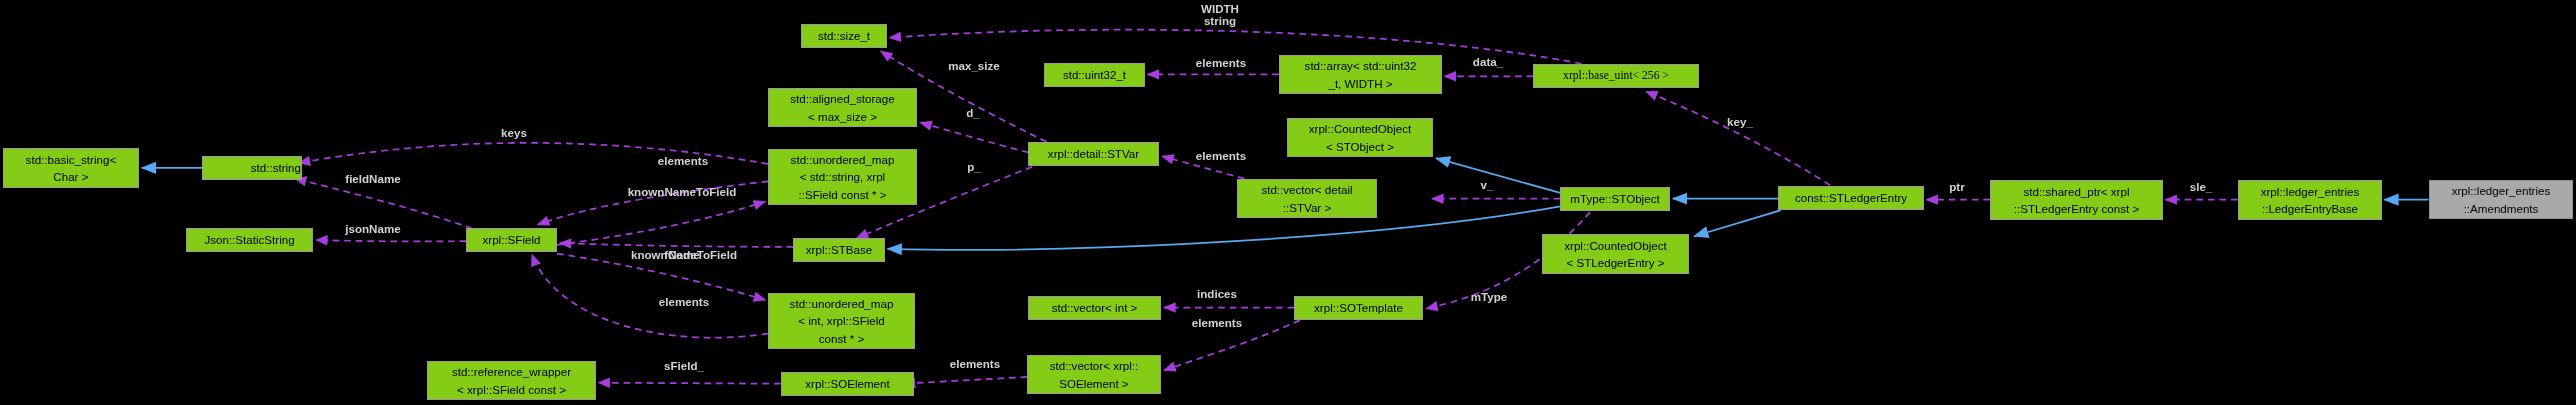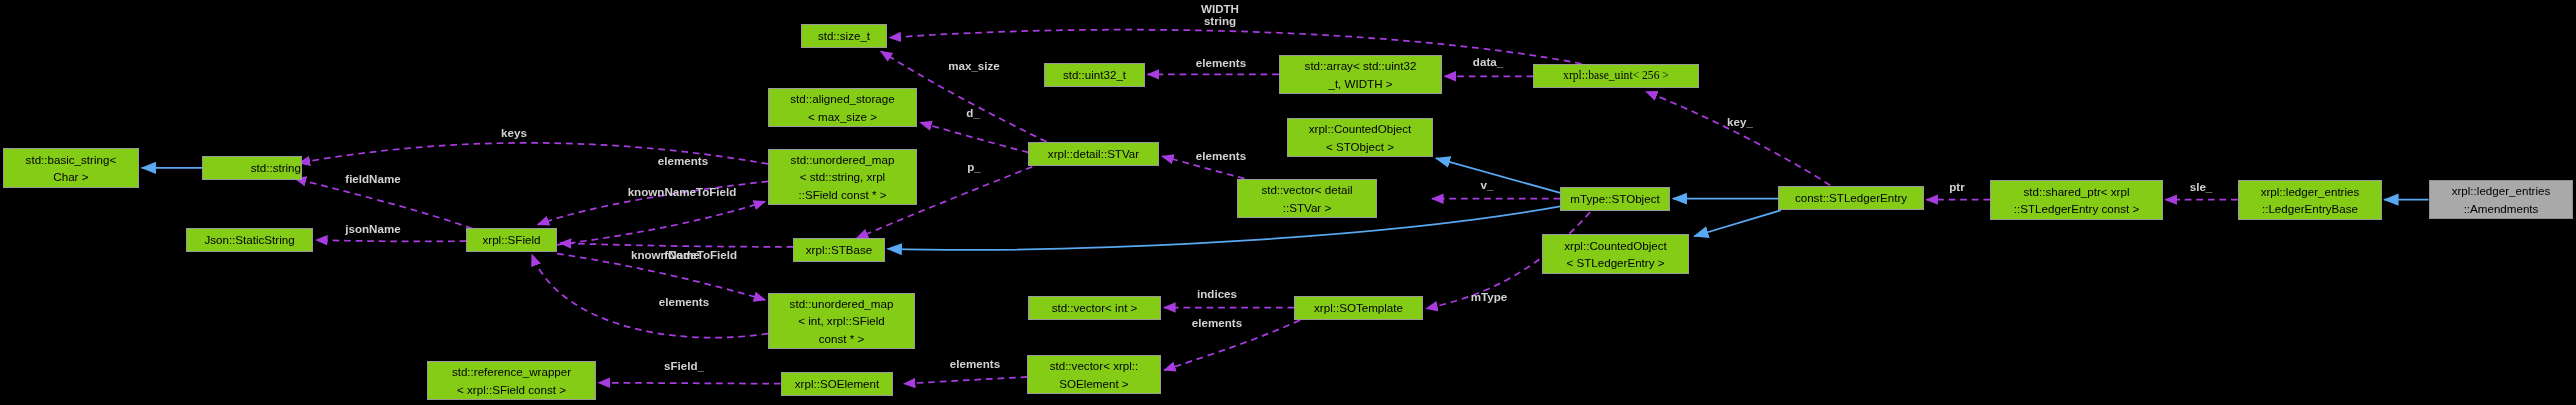--- a/index.html
+++ b/index.html
@@ -117,21 +117,21 @@
       </div>
       <div class="node" style="left: 768px; top: 293px; width: 147px; height: 56px;">
         <span class="nline">std::unordered_map</span>
         <span class="nline">&lt; int, xrpl::SField</span>
         <span class="nline">const * &gt;</span>
       </div>
       <div class="node" style="left: 427px; top: 361px; width: 169px; height: 39px;">
         <span class="nline">std::reference_wrapper</span>
         <span class="nline">&lt; xrpl::SField const &gt;</span>
       </div>
-      <div class="node" style="left: 781px; top: 372px; width: 112px; height: 24px; justify-content: center;">
+      <div class="node" style="left: 781px; top: 372px; width: 133px; height: 24px; justify-content: center;">
         <span class="nline">xrpl::SOElement</span>
       </div>
       <div class="node" style="left: 1044px; top: 63px; width: 101px; height: 24px;">
         <span class="nline">std::uint32_t</span>
       </div>
       <div class="node" style="left: 1028px; top: 142px; width: 131px; height: 24px;">
         <span class="nline">xrpl::detail::STVar</span>
       </div>
       <div class="node" style="left: 1028px; top: 296px; width: 133px; height: 24px;">
         <span class="nline">std::vector&lt; int &gt;</span>

